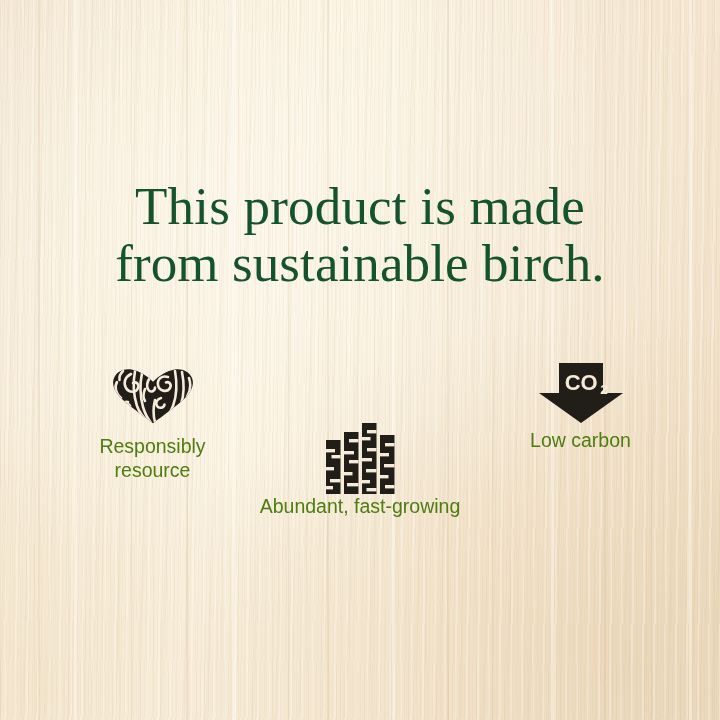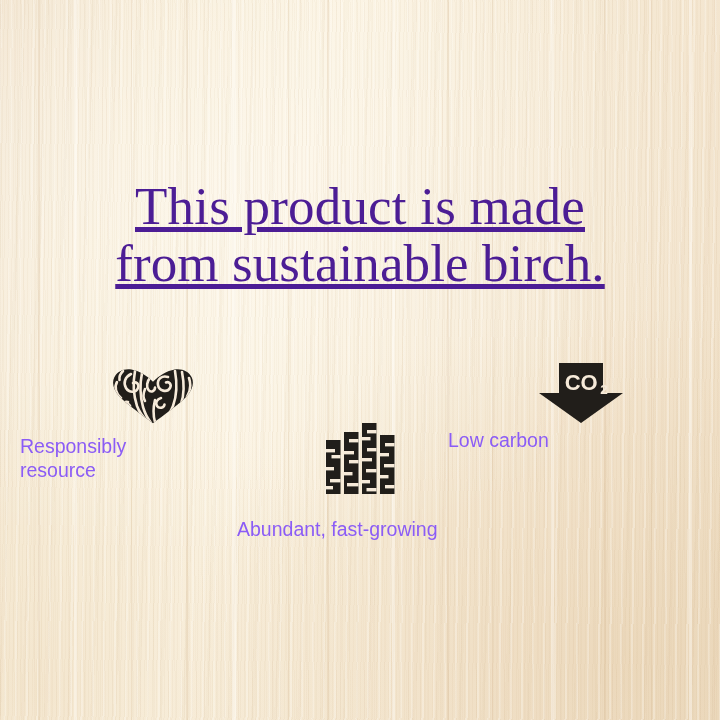--- a/index.html
+++ b/index.html
@@ -96,50 +96,50 @@
 
   
   #headline {
     position:absolute;
     left:0; right:0; top:178px;
     text-align:center;
     font-family:"Liberation Serif", serif;
     font-size:53px;
     line-height:57px;
     letter-spacing:.2px;
-    color:#4c1d95;
+    color:#14532d;
     white-space:nowrap;
-    text-decoration:underline;
   }
   #headline .l2 { letter-spacing:.1px;text-align:center; }
 
   
   .feature {
     position:absolute;
+    text-align:center;
   }
   .feature .label {
     font-size:19.5px;
     line-height:24px;
-    color:#8b5cf6;
+    color:#4d7c0f;
     letter-spacing:0px;
     white-space:nowrap;
   }
   .icon-wrap {
     display:flex;
     align-items:flex-end;
     justify-content:center;
   }
 
   #feat-harvested { left:20px;  top:362px; width:265px; }
   #feat-harvested .icon-wrap { height:62px; }
   #feat-harvested .label { margin-top:10px; }
 
   #feat-renewable { left:237px; top:418px; width:246px; }
   #feat-renewable .icon-wrap { height:76px; }
-  #feat-renewable .label { margin-top:23px; }
+  #feat-renewable .label { }
 
   #feat-carbon   { left:448px; top:362px; width:265px; }
   #feat-carbon .icon-wrap { height:62px; }
   #feat-carbon .label { margin-top:4px; }
 
   svg { display:block; }
 </style>
 </head>
 <body>
 

